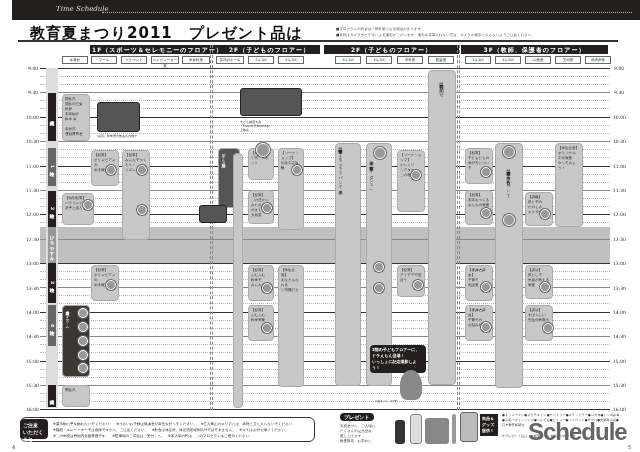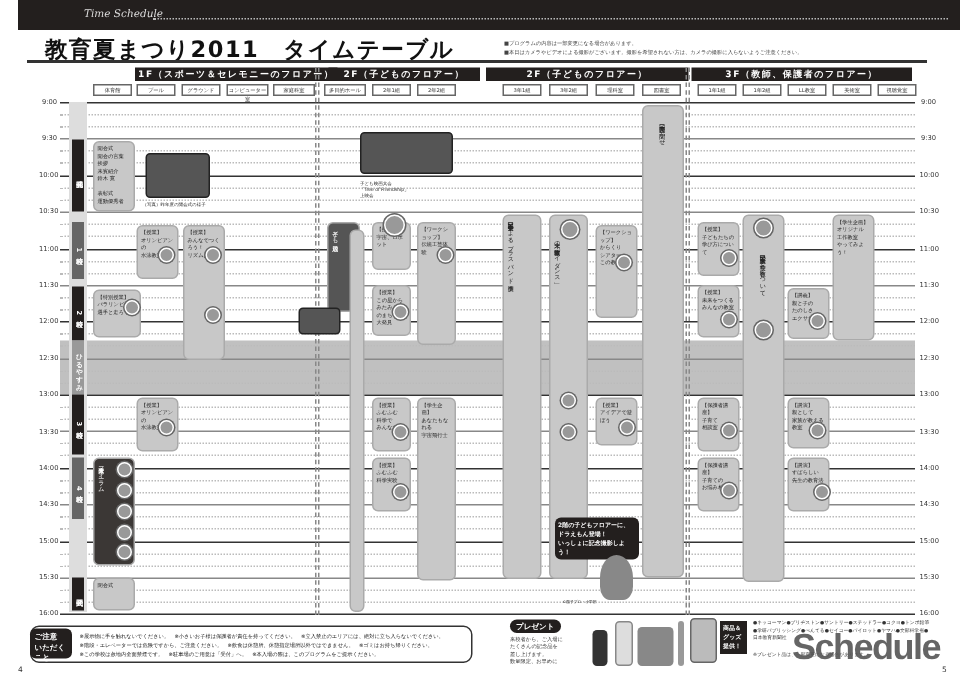--- a/index.html
+++ b/index.html
@@ -37,21 +37,21 @@
 .pagenum{position:absolute;font-size:5px;top:444px;color:#333}
 .item{position:absolute;background:#777;border-radius:3px}
 </style>
 </head>
 <body>
 
 <div class="topbar">
   <span class="ts-label">Time Schedule</span>
   <div class="dots"></div>
 </div>
-<div class="title">教育夏まつり2011　タイムテーブル</div>
+<div class="title">教育夏まつり2011　プレゼント品は</div>
 <div class="title-underline"></div>
 <div class="notes">
   <div>■プログラムの内容は一部変更になる場合があります。</div>
   <div>■本日はカメラやビデオによる撮影がございます。撮影を希望されない方は、カメラの撮影に入らないようご注意ください。</div>
 </div>
 
 <div class="floor" style="left:90px;width:135px">1F（スポーツ＆セレモニーのフロアー）</div>
 <div class="floor" style="left:219px;width:101px">2F（子どものフロアー）</div>
 <div class="floor" style="left:324px;width:135px">2F（子どものフロアー）</div>
 <div class="floor" style="left:461px;width:147px">3F（教師、保護者のフロアー）</div>

